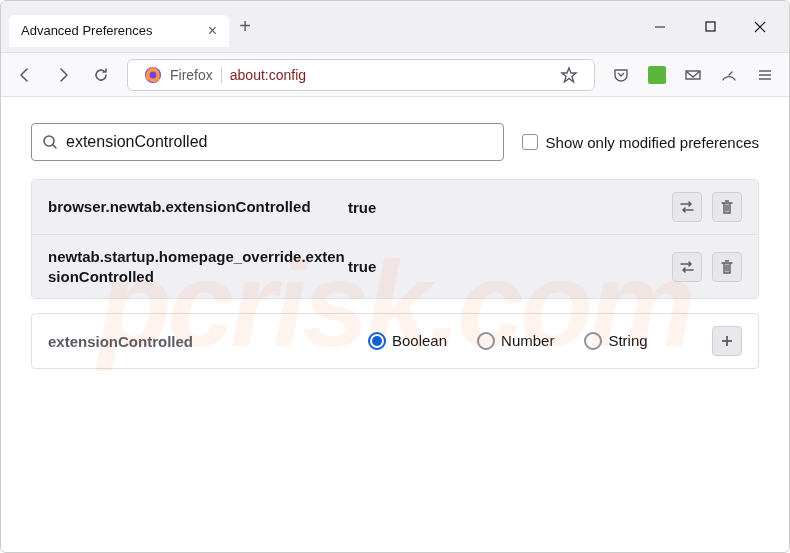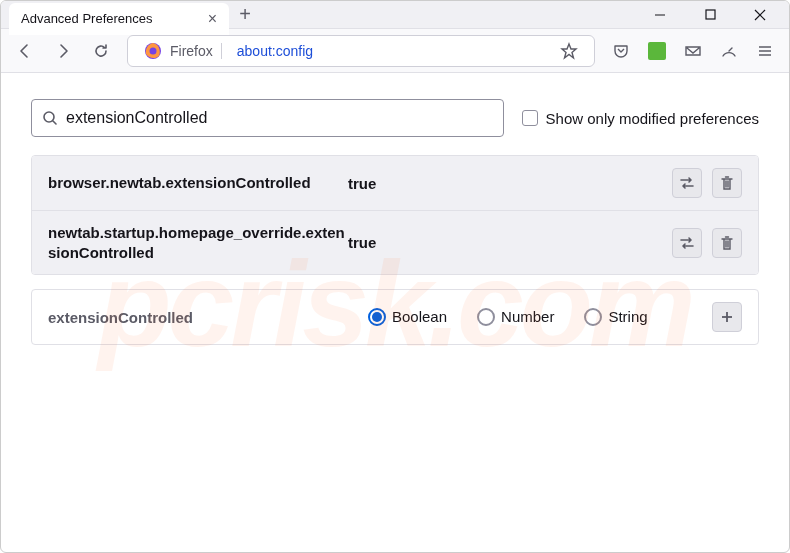--- a/index.html
+++ b/index.html
@@ -13,21 +13,21 @@
     }
     .window {
       width: 100%;
       height: 100%;
       border: 1px solid #ccc;
       border-radius: 6px;
       overflow: hidden;
       background: #fff;
     }
     .titlebar {
-      height: 28px;
+      height: 52px;
       background: #f0f0f4;
       display: flex;
       align-items: center;
       padding: 0 8px;
       border-bottom: 1px solid #e0e0e6;
     }
     .tab {
       background: #fff;
       border-radius: 6px 6px 0 0;
       height: 32px;
@@ -109,23 +109,22 @@
       align-items: center;
       justify-content: center;
     }
     .url-prefix {
       color: #5b5b66;
       font-size: 14px;
       padding-right: 8px;
       border-right: 1px solid #cfcfd8;
     }
     .url-text {
-      color: #1d4ed8;
+      color: #7f1d1d;
       font-size: 14px;
-      margin-left: 7px;
     }
     .star-btn {
       margin-left: auto;
       color: #5b5b66;
     }
     .toolbar-icons {
       display: flex;
       gap: 4px;
     }
     .ext-green {

